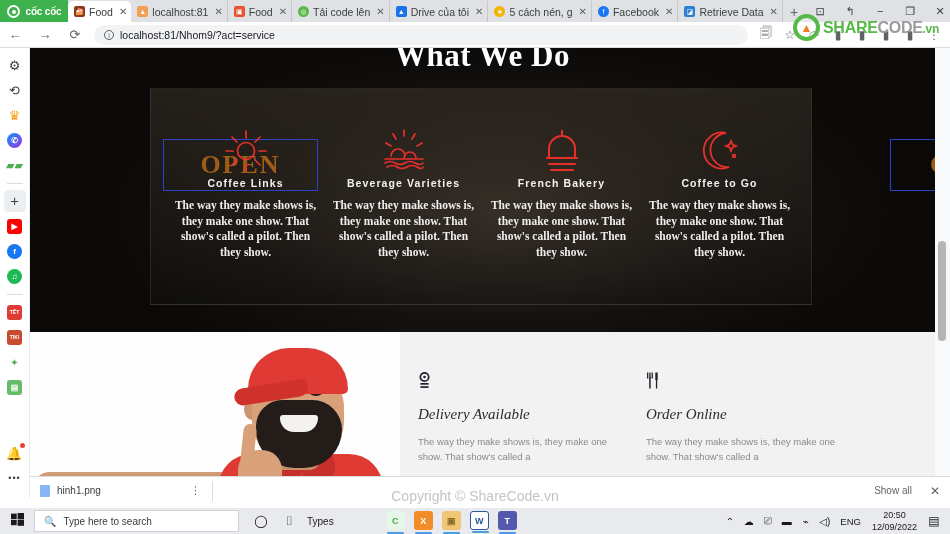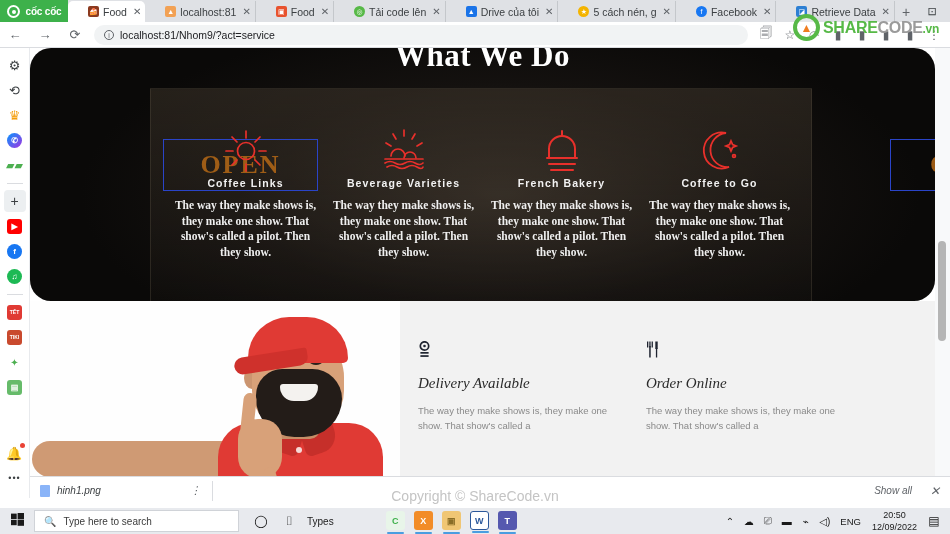--- a/index.html
+++ b/index.html
@@ -26,21 +26,21 @@
     border: 2px solid #fff; position: relative; flex: 0 0 auto;
   }
   .brand-mark::after {
     content: ""; position: absolute; width: 4px; height: 4px;
     background: #fff; border-radius: 50%; top: 3px; left: 3px;
   }
   .brand-text { color: #fff; font-size: 10px; font-weight: bold; letter-spacing: -0.2px; }
 
   .tab {
     height: 21px; display: flex; align-items: center; gap: 4px;
-    padding: 0 4px 0 20px; font-size: 10.5px; color: #3c4043;
+    padding: 0 4px 0 6px; font-size: 10.5px; color: #3c4043;
     border-right: 1px solid #c4c7cb; position: relative; flex: 0 0 auto;
     background: transparent; overflow: hidden;
   }
   .tab.active { background: #fff; border-radius: 5px 5px 0 0; border-right: none; }
   .tab .favicon {
     width: 11px; height: 11px; flex: 0 0 auto; border-radius: 2px;
     display: flex; align-items: center; justify-content: center;
     font-size: 7px; color: #fff; line-height: 1; overflow: hidden;
   }
   .tab .tlabel {
@@ -101,26 +101,25 @@
     position: absolute; top: 48px; right: 0; width: 15px; height: 450px;
     background: #f8f9fa;
   }
   .scrollthumb {
     position: absolute; top: 193px; left: 3px; width: 8px; height: 100px;
     background: #b5b5b5; border-radius: 4px;
   }
 
   
   .hero {
-    position: relative; width: 905px; height: 253px;
+    position: relative; width: 905px; height: 284px;
     background:
       radial-gradient(ellipse 420px 180px at 52% 58%, rgba(58,50,42,0.85) 0%, rgba(20,17,15,0.95) 62%, #0a0908 100%),
       linear-gradient(#0d0c0b, #121110);
     overflow: hidden;
-    border-radius: 21px;
   }
   .hero::before {
     content: ""; position: absolute; left: 120px; top: 40px; width: 660px; height: 215px;
     background: linear-gradient(180deg, rgba(70,60,48,0.45), rgba(30,26,22,0.2));
     border: 1px solid rgba(90,80,66,0.35);
   }
   .hero-title {
     position: absolute; top: -10px; left: 0; width: 100%;
     text-align: center; color: #fff; font-family: "Liberation Serif", serif;
     font-size: 31px; font-weight: bold; letter-spacing: 0.5px; z-index: 4;
@@ -246,21 +245,21 @@
 
   .copyright {
     position: absolute; top: 488px; left: 0; width: 950px; text-align: center;
     font-size: 14px; color: #c4c4c4; z-index: 30; pointer-events: none;
   }
 
   
   .dlbar {
     position: absolute; top: 476px; left: 30px; width: 920px; height: 28px;
     background: #fff; border-top: 1px solid #dadce0;
-    display: flex; align-items: center; padding: 0 10px; z-index: 20; font-style: italic;
+    display: flex; align-items: center; padding: 0 10px; z-index: 20;
   }
   .dlchip { display: flex; align-items: center; gap: 7px; width: 150px; }
   .dlchip .fi {
     width: 10px; height: 12px; background: #8ab4f8; border-radius: 1px;
     display: flex; align-items: center; justify-content: center;
   }
   .dlchip .fname { font-size: 10px; color: #3c4043; }
   .dlmenu { font-size: 11px; color: #5f6368; letter-spacing: 1px; }
   .dldiv { width: 1px; height: 20px; background: #dadce0; margin-left: 10px; }
   .dlright { margin-left: auto; display: flex; align-items: center; gap: 18px; }

